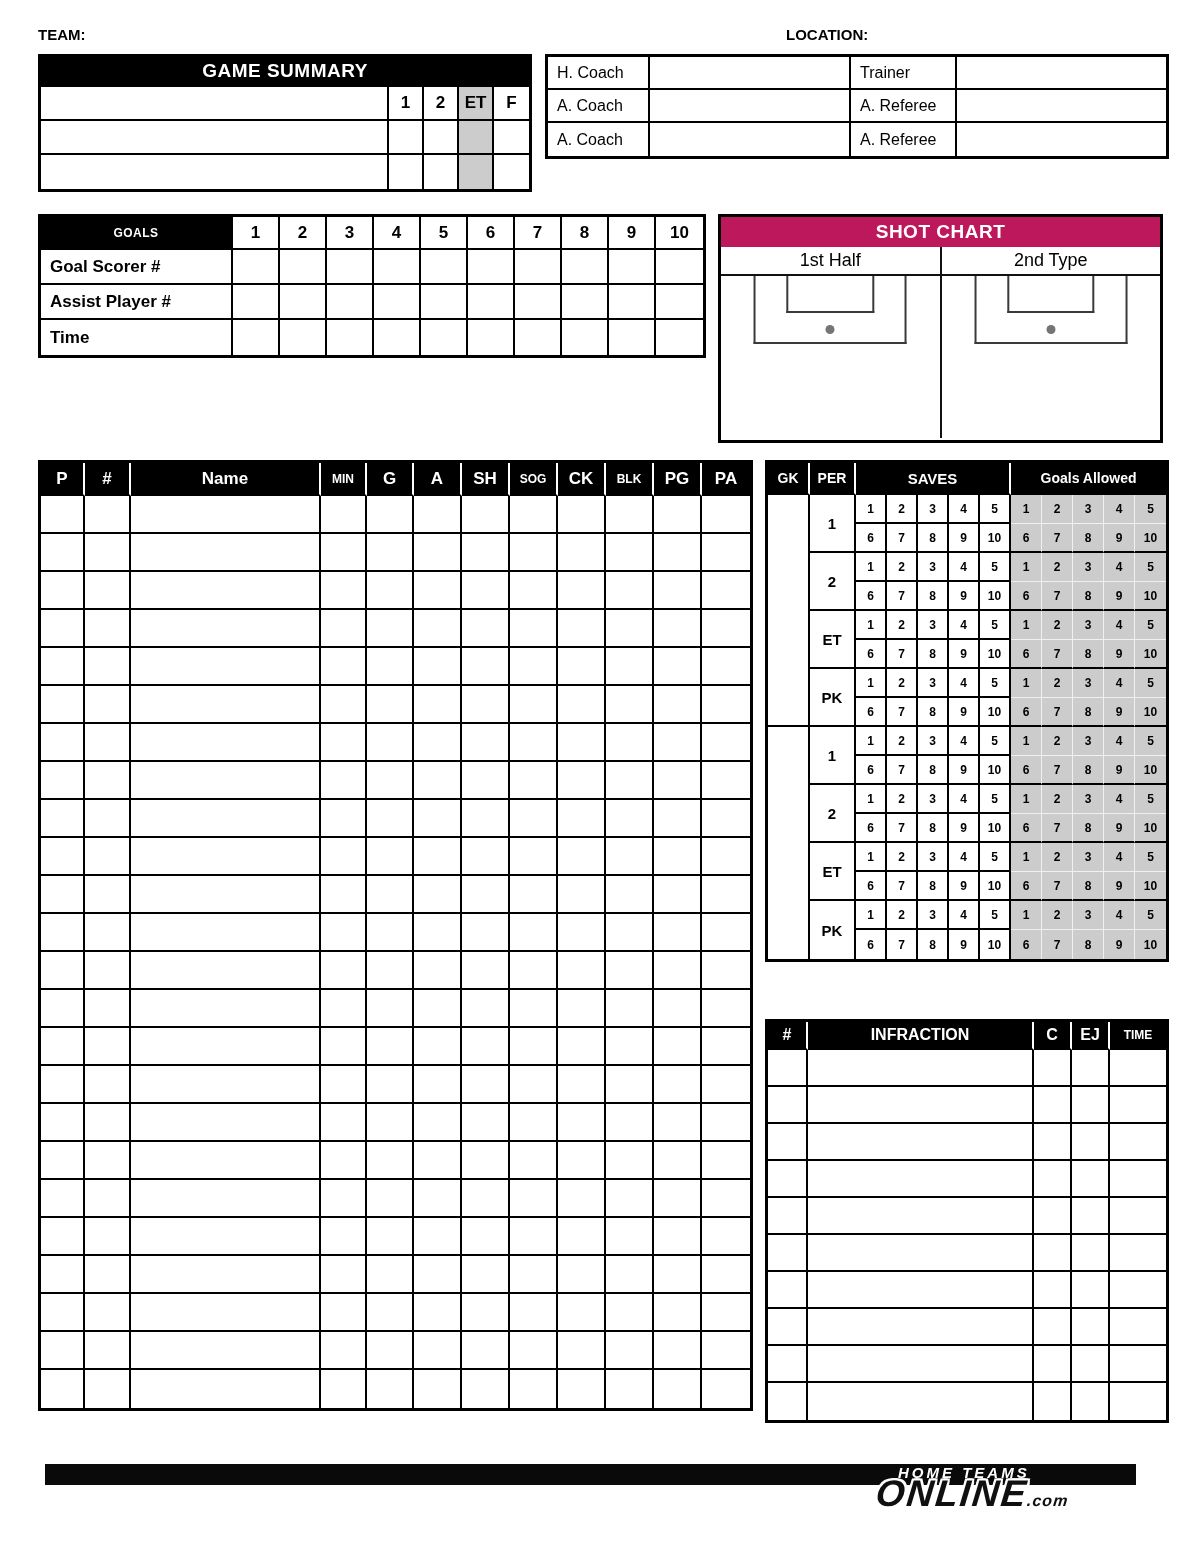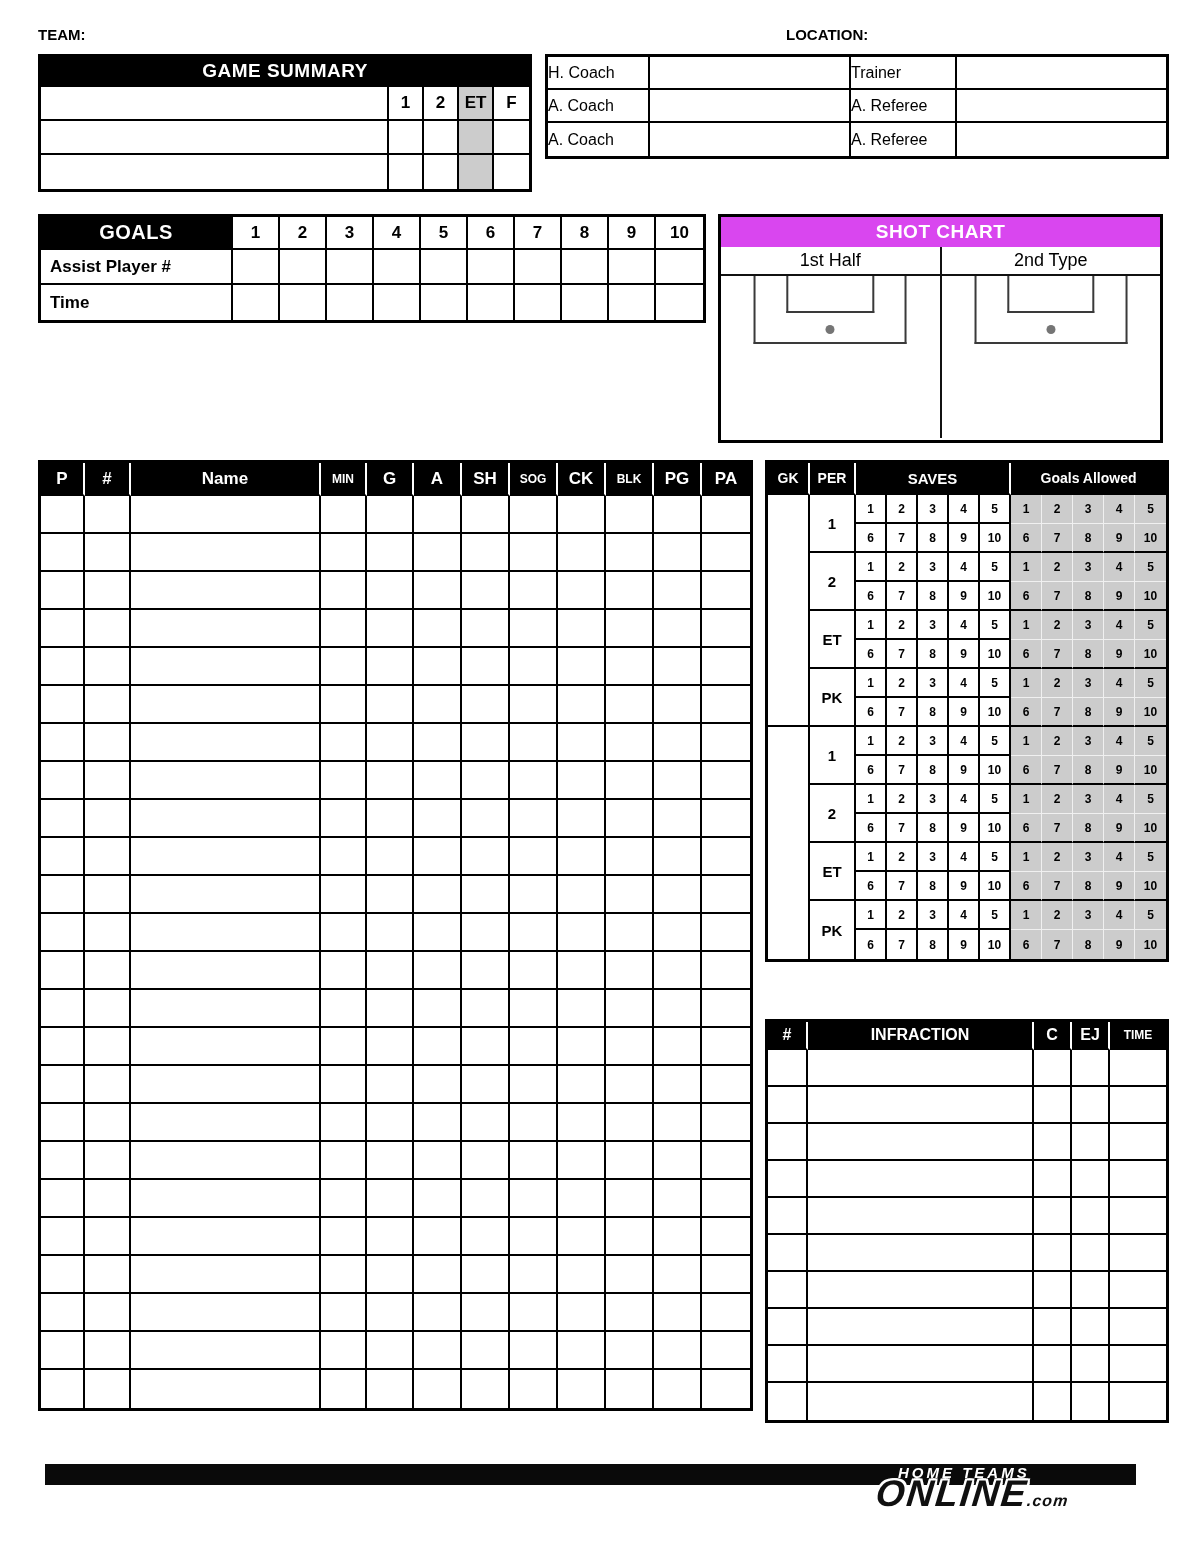--- a/index.html
+++ b/index.html
@@ -22,33 +22,33 @@
 
   
   #game-summary { position:absolute; left:38px; top:54px; width:494px; }
   #game-summary th.title { height:30px; font-size:19px; letter-spacing:.5px; }
   #game-summary td { height:34px; text-align:center; font-weight:bold; font-size:17px; }
   #game-summary td.shaded { background:#cccccc; }
 
   
   #officials { position:absolute; left:545px; top:54px; width:618px; }
   #officials td { height:33px; font-size:16px; }
-  #officials td.off-label { }
+  #officials td.off-label { padding-left:9px; }
 
   
   #goals { position:absolute; left:38px; top:214px; width:662px; }
   #goals th { height:33px; text-align:center; }
-  #goals th.title { font-size:20px; letter-spacing:.5px; border-right:2px solid #000 !important; }
+  #goals th.title { font-size:12px; letter-spacing:.5px; border-right:2px solid #000 !important; }
   #goals th.goals-num { background:#fff; color:#000; font-weight:bold; font-size:17px; }
   #goals td { height:35px; }
   #goals td.goals-label { font-weight:bold; font-size:17px; padding-left:9px; }
 
   
   #shot-chart { position:absolute; left:718px; top:214px; width:445px; height:229px; border:3px solid #000; background:#fff; }
-  .sc-title { height:30px; line-height:30px; background:#d946ef; color:#fff; text-align:center; font-weight:bold; font-size:19px; letter-spacing:.5px; }
+  .sc-title { height:30px; line-height:30px; background:#be185d; color:#fff; text-align:center; font-weight:bold; font-size:19px; letter-spacing:.5px; }
   .sc-labels { display:flex; height:29px; border-bottom:2px solid #111; }
   .sc-label { flex:1; text-align:center; font-size:18px; line-height:27px; }
   .sc-sep { border-left:2px solid #111; }
   .sc-fields { display:flex; height:162px; }
   .sc-field { flex:1; position:relative; }
   .penalty-box { position:absolute; top:0; left:50%; transform:translateX(-50%); width:70%; height:68px; border:2px solid #3a3a3a; border-top:none; }
   .goal-box { position:absolute; top:0; left:50%; transform:translateX(-50%); width:40%; height:37px; border:2px solid #3a3a3a; border-top:none; }
   .pen-dot { position:absolute; top:49px; left:50%; transform:translateX(-50%); width:9px; height:9px; border-radius:50%; background:#757575; }
 
   
@@ -187,20 +187,33 @@
           <th class="goals-num">4</th>
           <th class="goals-num">5</th>
           <th class="goals-num">6</th>
           <th class="goals-num">7</th>
           <th class="goals-num">8</th>
           <th class="goals-num">9</th>
           <th class="goals-num">10</th>
         </tr>
     </thead>
     <tbody id="goals-body">
+        <tr>
+          <td class="goals-label">Goal Scorer #</td>
+          <td></td>
+          <td></td>
+          <td></td>
+          <td></td>
+          <td></td>
+          <td></td>
+          <td></td>
+          <td></td>
+          <td></td>
+          <td></td>
+        </tr>
         <tr>
           <td class="goals-label">Assist Player #</td>
           <td></td>
           <td></td>
           <td></td>
           <td></td>
           <td></td>
           <td></td>
           <td></td>
           <td></td>

